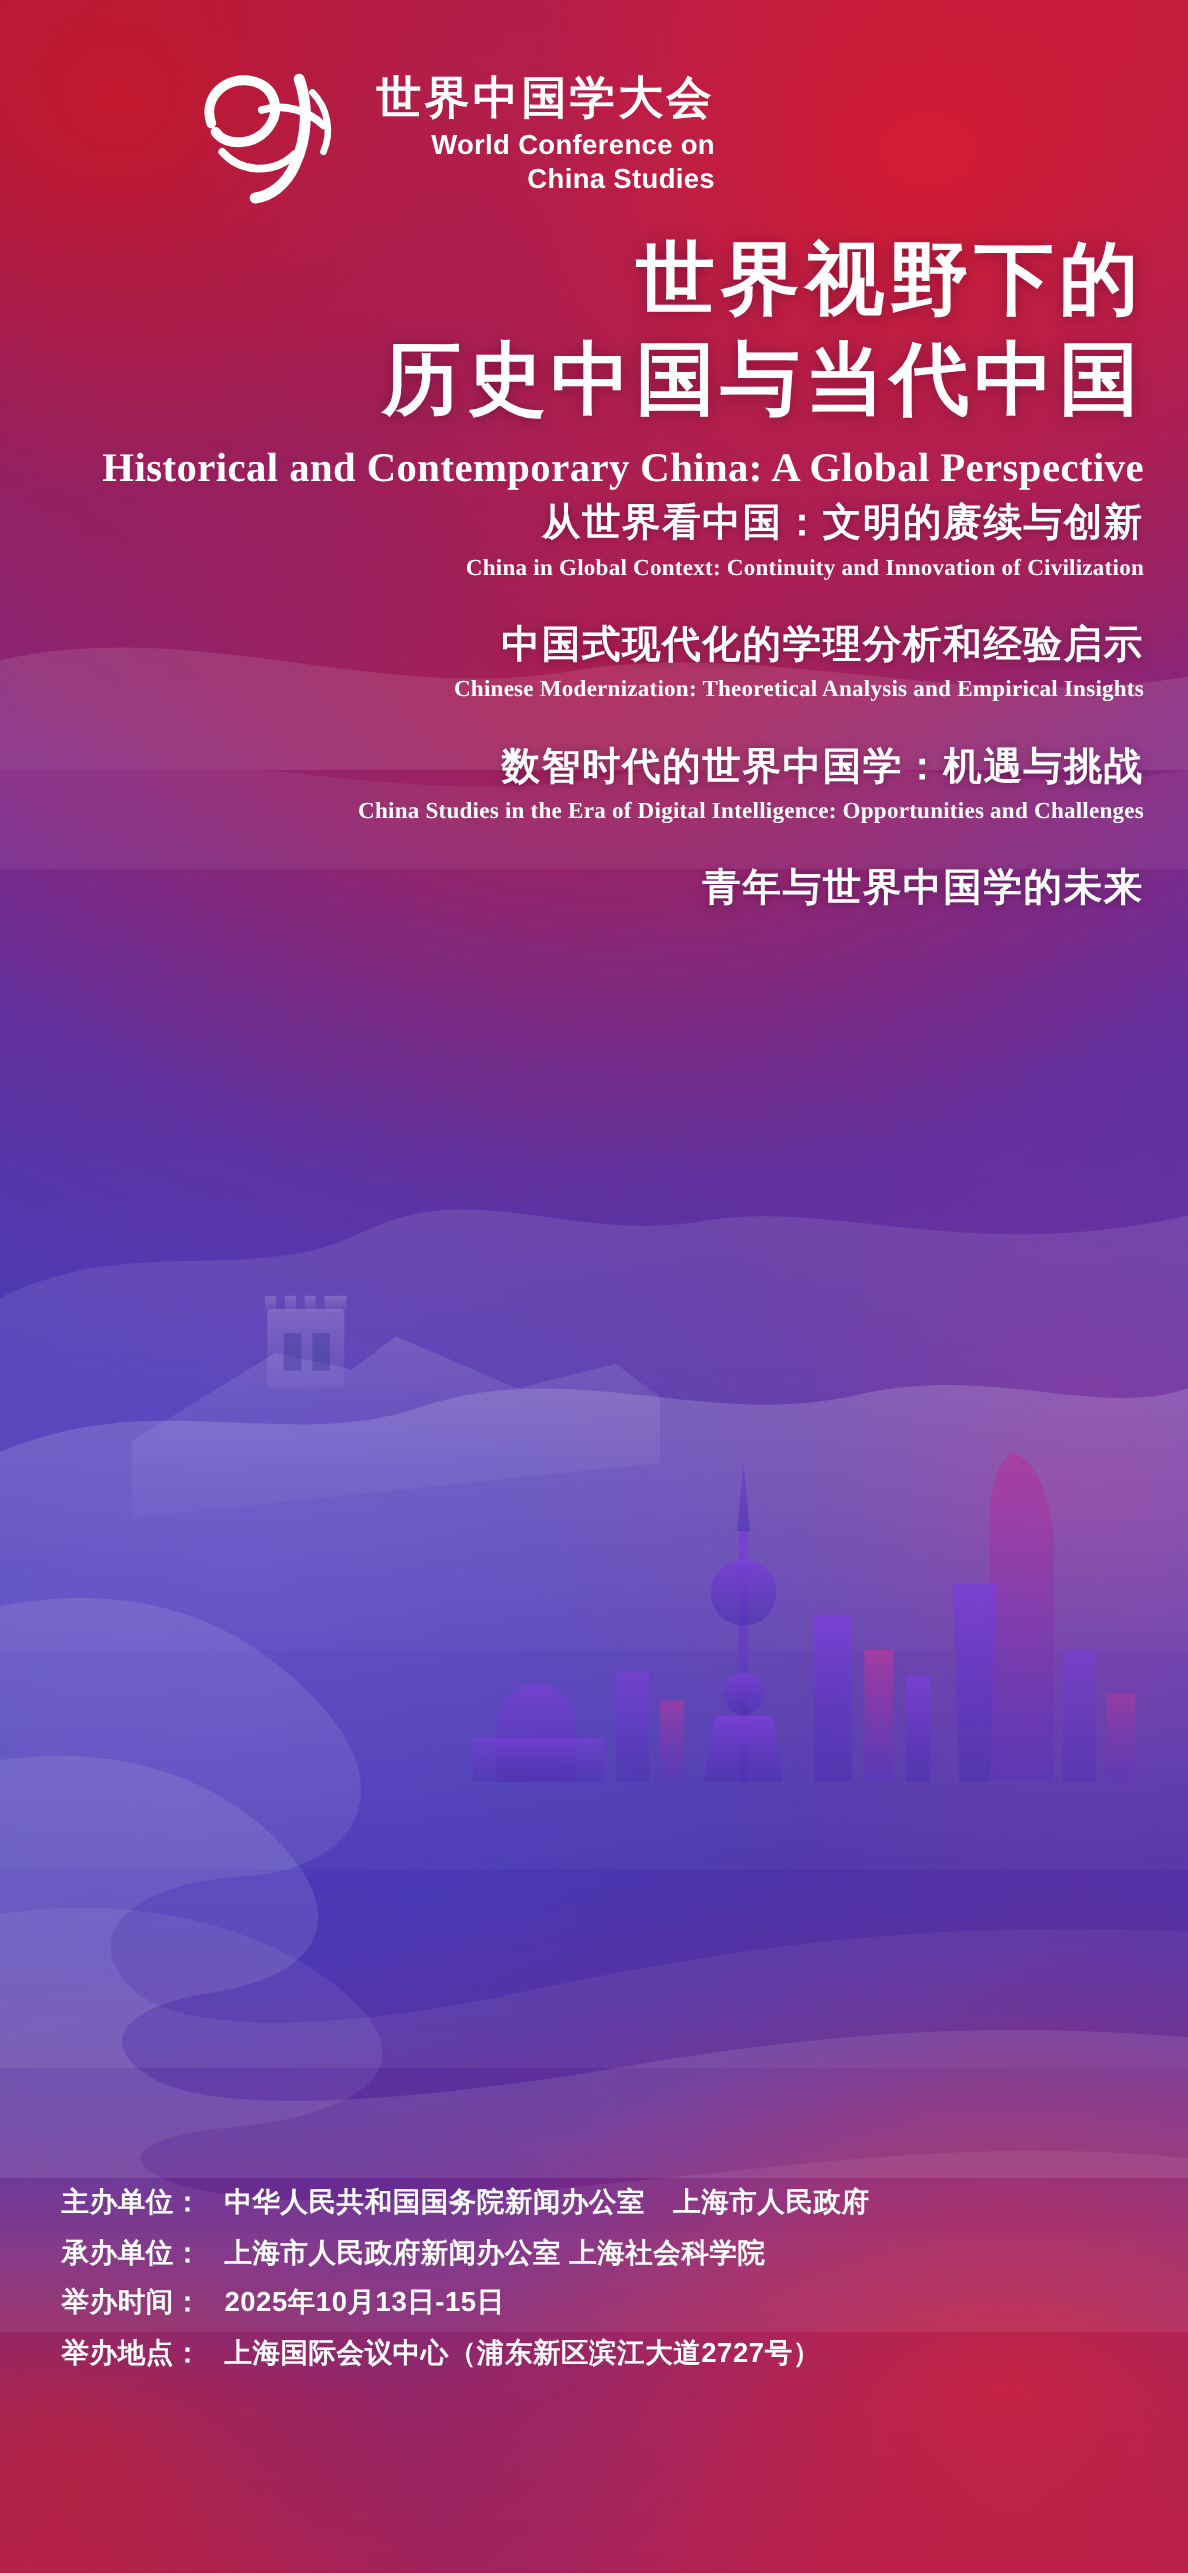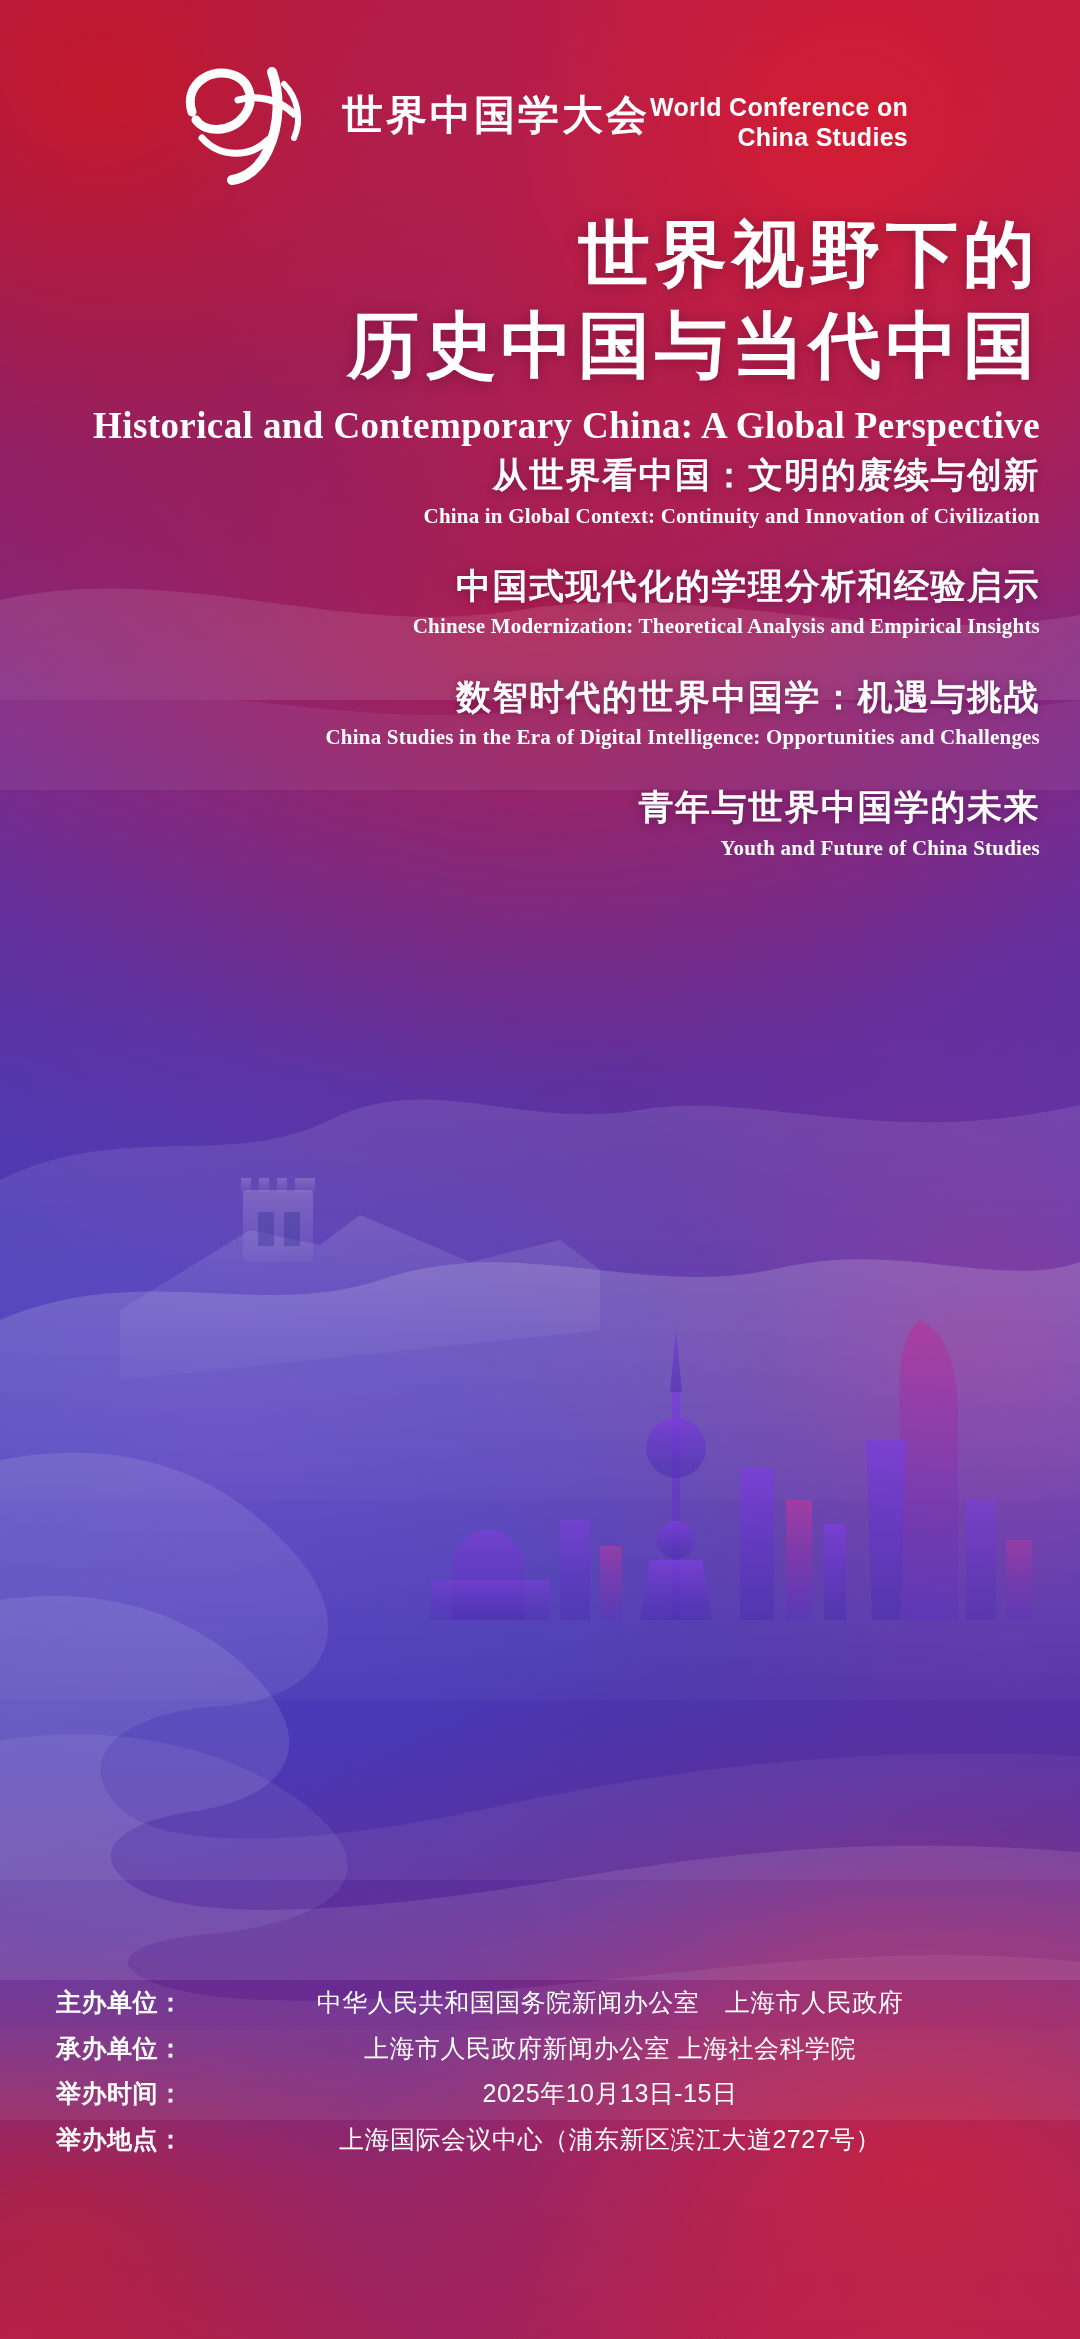--- a/index.html
+++ b/index.html
@@ -33,21 +33,21 @@
     position: absolute;
     top: 52px;
     left: 176px;
     width: 740px;
     height: 140px;
     display: flex;
     align-items: center;
     gap: 26px;
   }
   .logo-mark { width: 140px; height: 136px; flex: 0 0 auto; }
-  .logo-text { display: flex; flex-direction: row; justify-content: center; }
+  .logo-text { display: flex; flex-direction: column; justify-content: center; }
   .logo-cn {
     font-size: 41px;
     letter-spacing: 3px;
     font-weight: 700;
     line-height: 1.15;
     margin-bottom: 4px;
   }
   .logo-en {
     font-family: "Liberation Sans", sans-serif;
     font-size: 25px;
@@ -132,21 +132,21 @@
     margin-bottom: 10px;
     font-size: 25px;
     line-height: 1.42;
     letter-spacing: 0.5px;
   }
   .info-label {
     flex: 0 0 auto;
     width: 148px;
     font-weight: 700;
   }
-  .info-value { flex: 1 1 auto; font-weight: 400; text-align: center; }
+  .info-value { flex: 1 1 auto; font-weight: 700; }
   .sub-line { margin-top: 4px; }
 </style>
 </head>
 <body>
 
 <div id="poster">
 
   <div class="bg-art">
     <svg width="1080" height="2339" viewBox="0 0 1080 2339" xmlns="http://www.w3.org/2000/svg">
       <defs>
@@ -265,21 +265,20 @@
     <div class="topic">
       <div class="topic-cn">中国式现代化的学理分析和经验启示</div>
       <div class="topic-en">Chinese Modernization: Theoretical Analysis and Empirical Insights</div>
     </div>
     <div class="topic">
       <div class="topic-cn">数智时代的世界中国学：机遇与挑战</div>
       <div class="topic-en">China Studies in the Era of Digital Intelligence: Opportunities and Challenges</div>
     </div>
     <div class="topic">
       <div class="topic-cn">青年与世界中国学的未来</div>
-      <div class="topic-en">Youth and Future of China Studies</div>
     </div>
   </div>
 
   <div class="footer">
     <div class="info-row">
       <div class="info-label">主办单位：</div>
       <div class="info-value">中华人民共和国国务院新闻办公室　上海市人民政府</div>
     </div>
     <div class="info-row">
       <div class="info-label">承办单位：</div>

